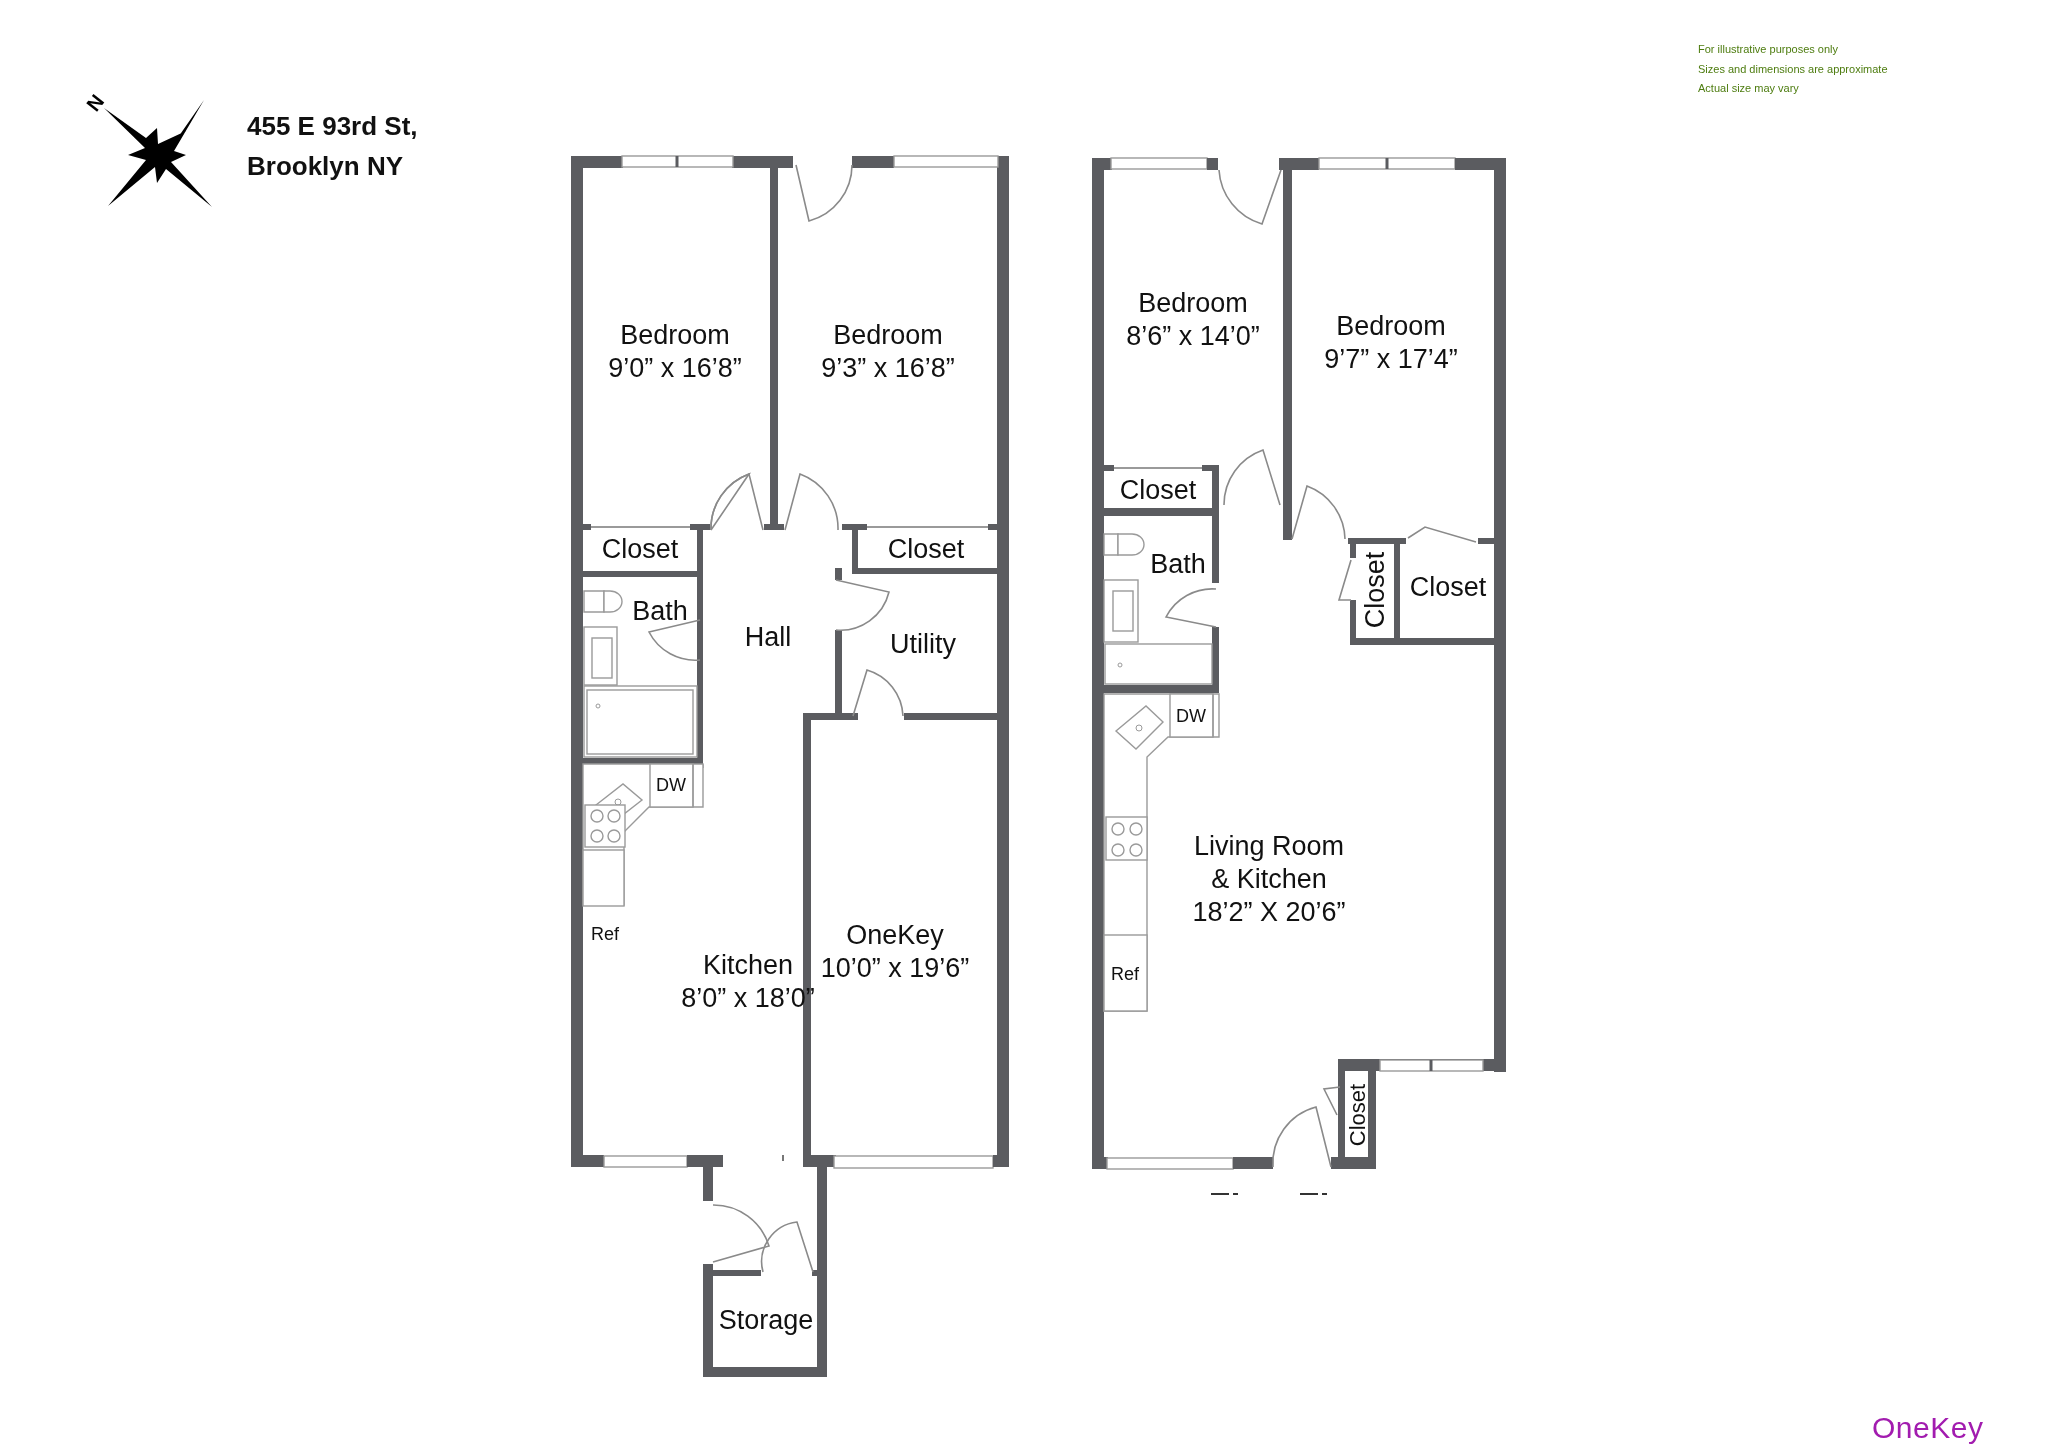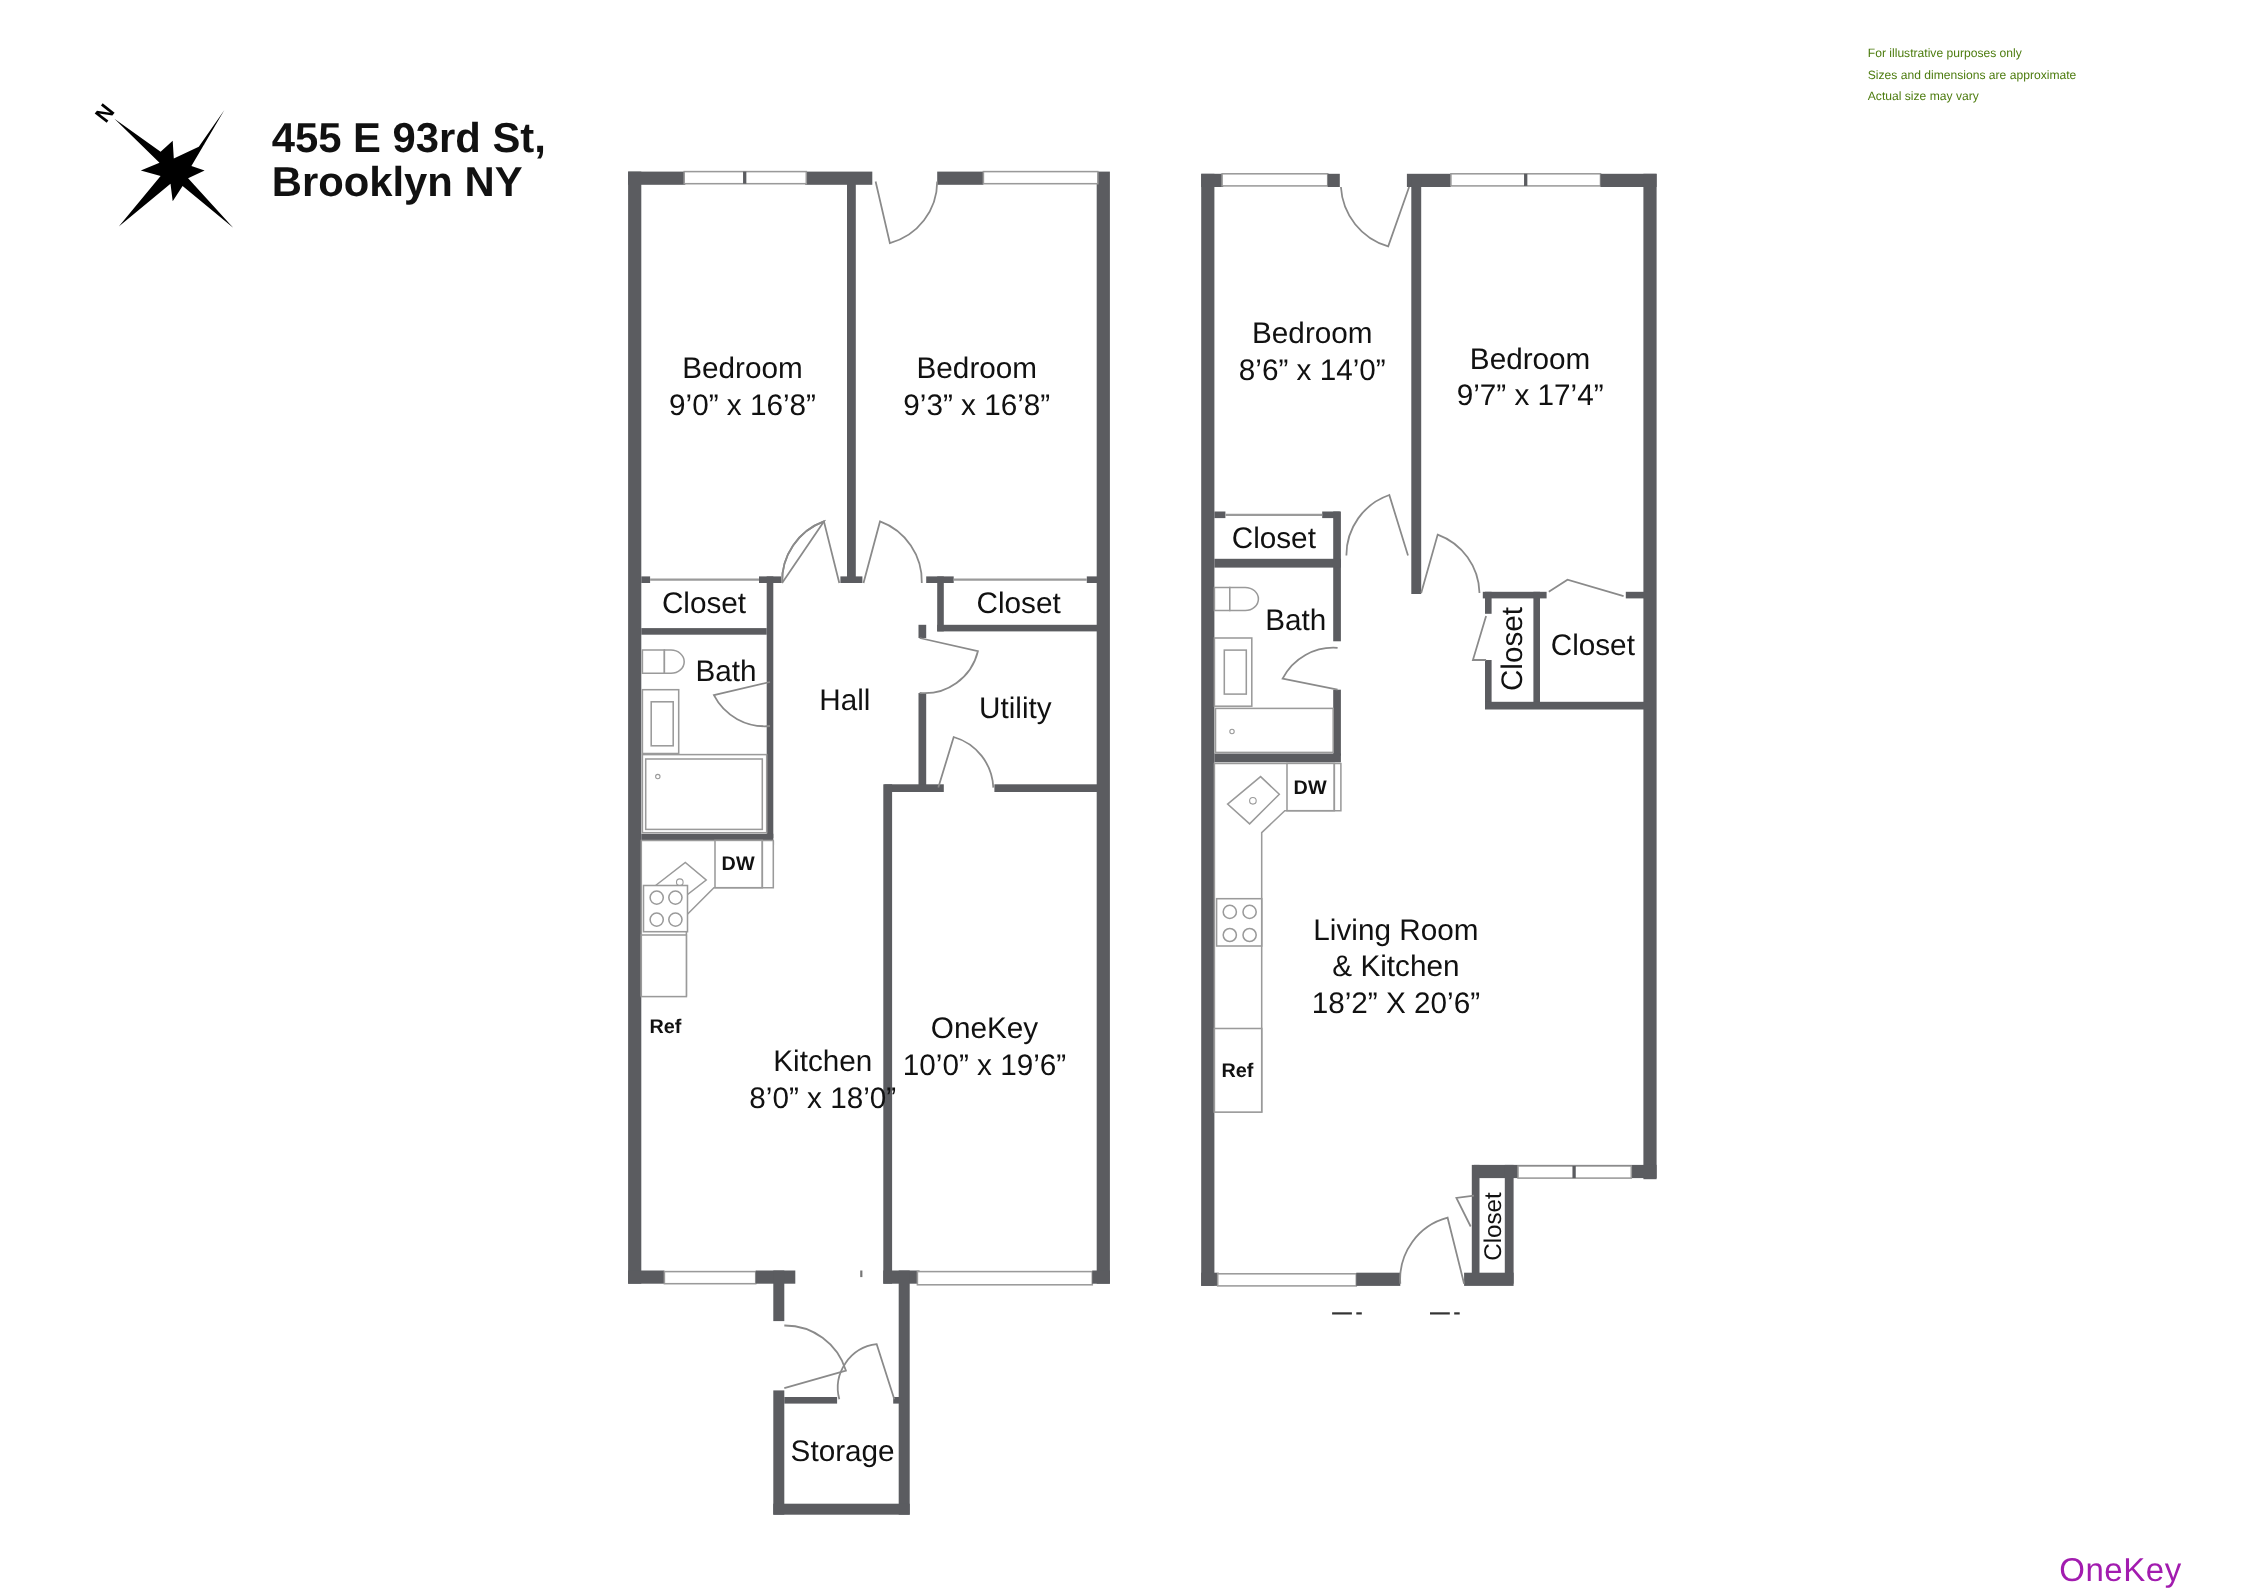--- a/index.html
+++ b/index.html
@@ -1,22 +1,22 @@
 <!DOCTYPE html>
 <html><head>
 <meta charset="utf-8">
 <style>
   html, body { margin:0; padding:0; background:#ffffff; }
   body { width:2048px; height:1447px; position:relative; overflow:hidden; font-family:"Liberation Sans", sans-serif; }
   #canvas { position:absolute; left:0; top:0; width:2048px; height:1447px; }
-  .title { position:absolute; left:247px; top:106px; font-weight:bold; font-size:38px; line-height:40px; color:#111; }
+  .title { position:absolute; left:247px; top:106px; font-weight:bold; font-size:26px; line-height:40px; color:#111; }
   .disclaimer { position:absolute; left:1698px; top:40px; font-size:11px; line-height:19.5px; color:#4d7c0f; }
   .watermark { position:absolute; left:1848px; top:1411px; font-size:30px; color:#a21caf; letter-spacing:0.5px;margin-left:24px; }
   .lbl { position:absolute; transform:translate(-50%,-50%); text-align:center; color:#111; white-space:nowrap; font-size:27px; line-height:33px; }
-  .lbl.sm { font-size:18px;font-weight:bold; }
+  .lbl.sm { font-size:18px; }
   .lbl.vert { transform:translate(-50%,-50%) rotate(-90deg); }
   .wall { fill:#5b5c60; }
   .fixture { fill:#fff; stroke:#9a9a9a; stroke-width:1.4; }
   .door { fill:none; stroke:#8a8a8a; stroke-width:1.6; }
   .win { fill:#fff; stroke:#9a9a9a; stroke-width:1.4; }
 </style>
 </head>
 <body>
 
 <svg id="canvas" viewBox="0 0 2048 1447" xmlns="http://www.w3.org/2000/svg">

